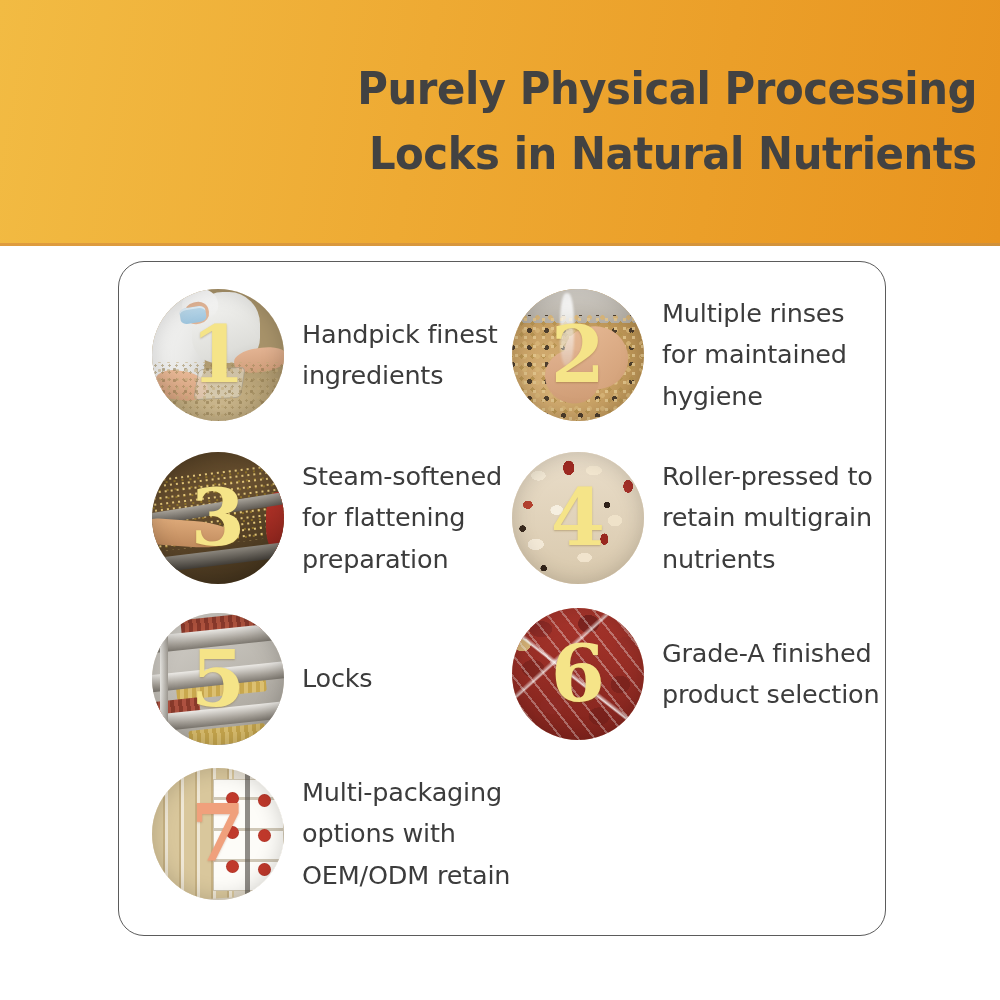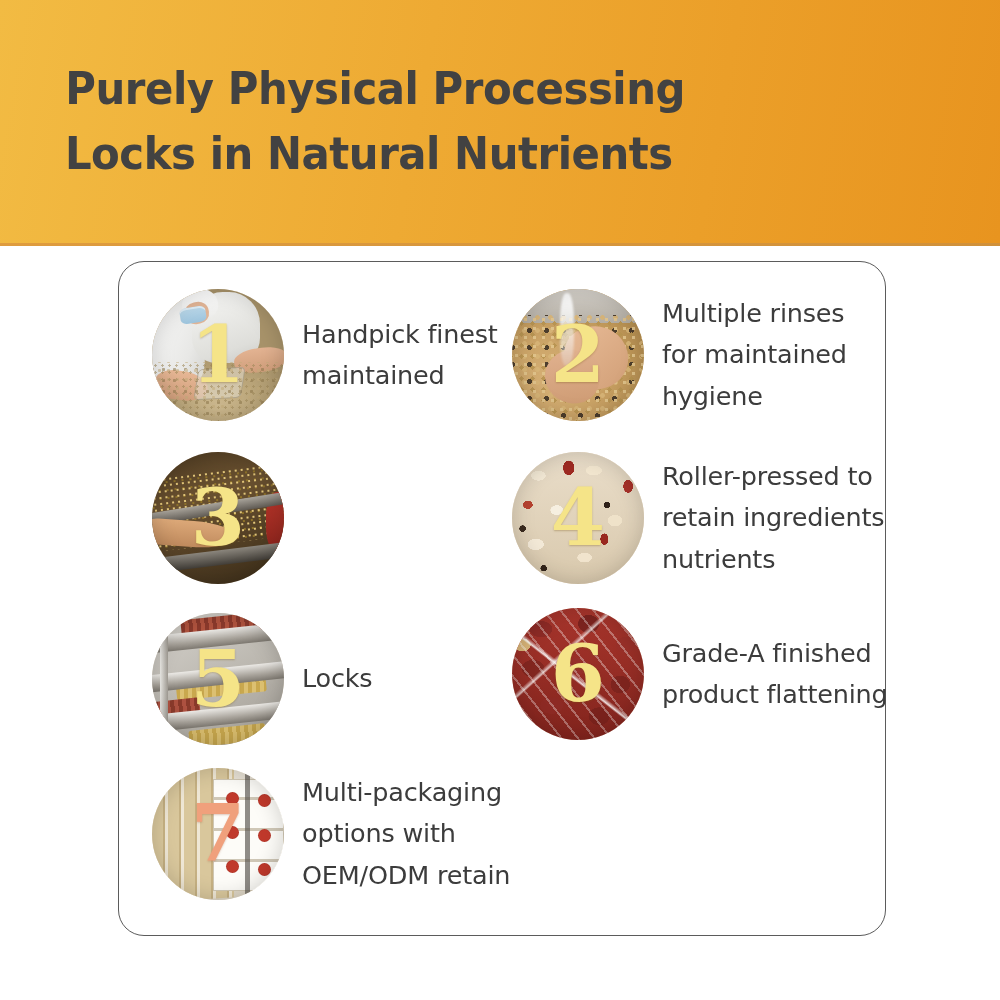--- a/index.html
+++ b/index.html
@@ -10,21 +10,21 @@
     overflow:hidden;
     position:relative;
   }
 
   
   .header{
     position:absolute;left:0;top:0;width:1000px;height:243px;
     background:linear-gradient(100deg,#f2bb43 0%,#eeaa33 42%,#e8941f 100%);
     box-sizing:border-box;
     display:flex;flex-direction:column;
-    align-items:flex-start;justify-content:center;padding-left:42px;
+    align-items:flex-end;justify-content:center;
   }
   .header:after{
     content:"";position:absolute;left:0;bottom:-3px;width:100%;height:3px;
     background:linear-gradient(90deg,#d98a1c,#c77d18);
     opacity:.85;
   }
   .title-line{
     color:#424242;
     font-family:"DejaVu Sans", sans-serif;
     font-weight:700;
@@ -262,21 +262,21 @@
           <div class="mask"></div>
         <div class="arm-a"></div>
           <div class="arm-b"></div>
         <div class="tray"></div>
           <div class="grit"></div>
       </div>
       <div class="shade"></div>
       <div class="num">1</div>
     </div>
     <div class="label">Handpick finest
-maintained</div>
+ingredients</div>
   </div>
 
   <div class="step" style="left:512px;top:289px;width:370px;">
     <div class="thumb">
       <div class="layer p2">
         <div class="shelf"></div>
           <div class="beans"></div>
         <div class="hand1"></div>
           <div class="hand2"></div>
           <div class="water"></div>
@@ -294,32 +294,35 @@
       <div class="layer p3">
         <div class="bed"></div>
           <div class="red"></div>
         <div class="rail-t"></div>
           <div class="rail-b"></div>
           <div class="arm"></div>
       </div>
       <div class="shade"></div>
       <div class="num">3</div>
     </div>
+    <div class="label">Steam-softened
+for flattening
+preparation</div>
   </div>
 
   <div class="step" style="left:512px;top:452px;width:380px;">
     <div class="thumb">
       <div class="layer p4">
           <div class="mix"></div>
         </div>
       <div class="shade"></div>
       <div class="num">4</div>
     </div>
     <div class="label">Roller-pressed to
-retain ingredients
+retain multigrain
 nutrients</div>
   </div>
 
   <div class="step" style="left:152px;top:613px;width:330px;">
     <div class="thumb">
       <div class="layer p5">
         <div class="pan-red"></div>
           <div class="rack r1"></div>
         <div class="pan-gold"></div>
           <div class="rack r2"></div>
@@ -337,21 +340,21 @@
   <div class="step" style="left:512px;top:608px;width:380px;">
     <div class="thumb">
       <div class="layer p6">
           <div class="pieces"></div>
           <div class="drizzle"></div>
         </div>
       <div class="shade"></div>
       <div class="num">6</div>
     </div>
     <div class="label">Grade-A finished
-product flattening</div>
+product selection</div>
   </div>
 
   <div class="step" style="left:152px;top:768px;width:400px;">
     <div class="thumb pkg">
       <div class="layer p7">
         <div class="wall"></div>
           <div class="boxes"></div>
           <div class="beam"></div>
         <div class="logo l1"></div>
           <div class="logo l2"></div>

